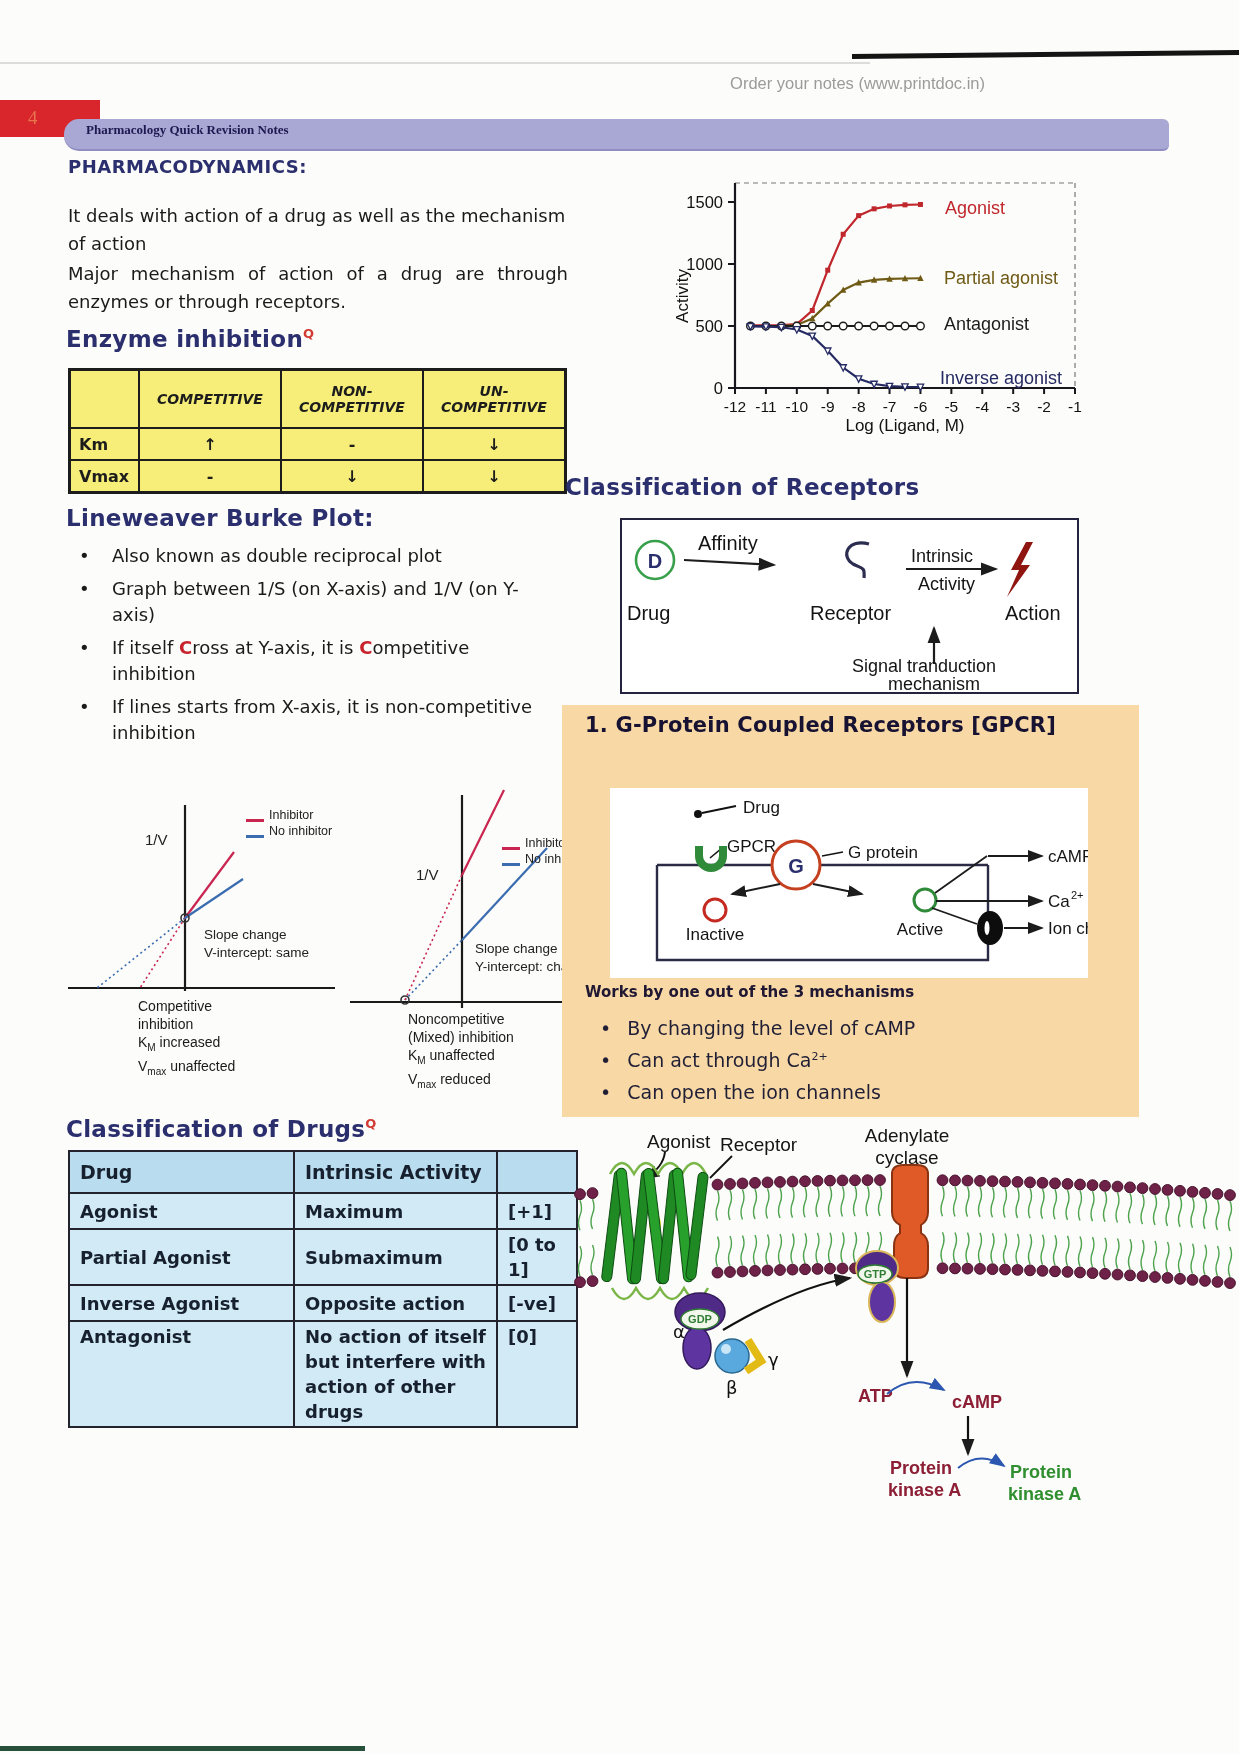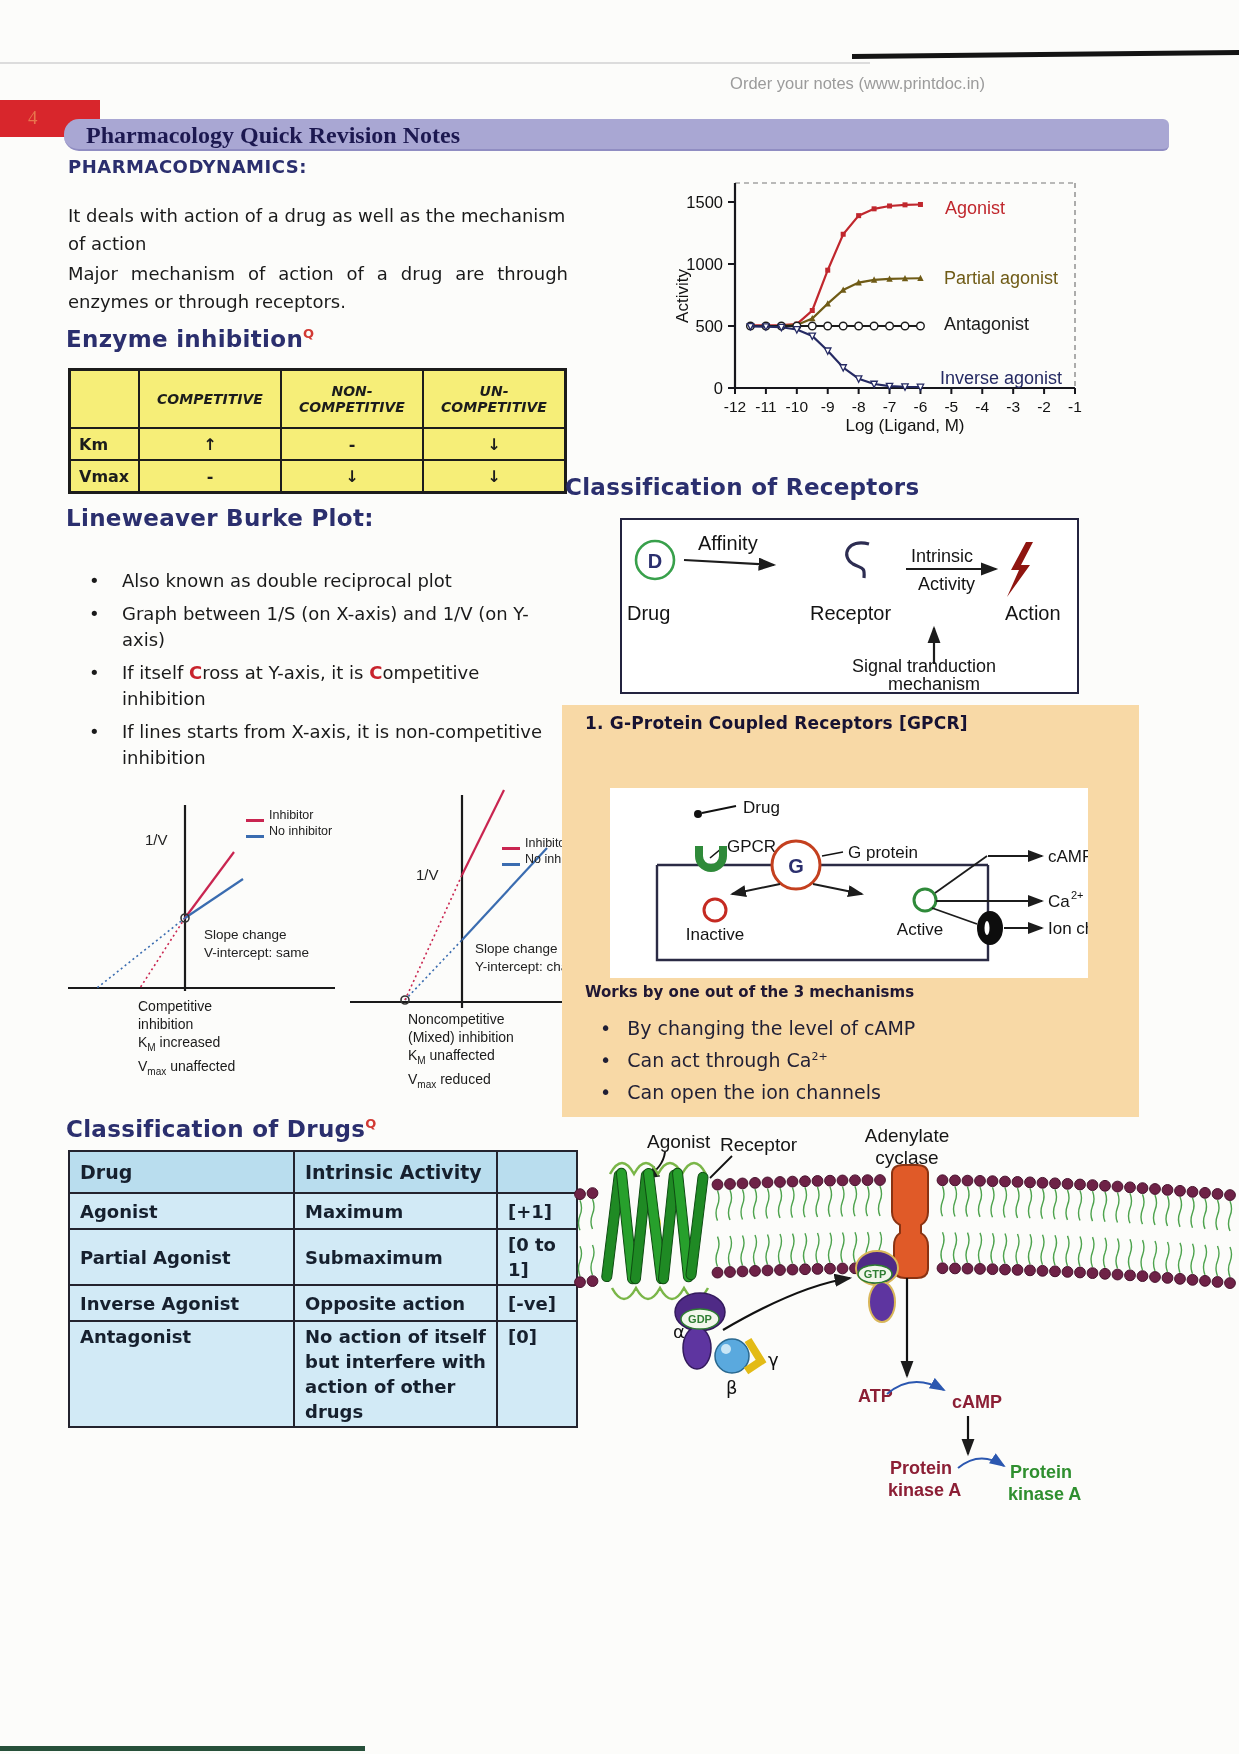--- a/index.html
+++ b/index.html
@@ -8,21 +8,21 @@
   .abs{position:absolute;}
   
   .top-rule{left:0;top:62px;width:870px;height:2px;background:#dcdcdc;}
   .top-dark{left:852px;top:52px;width:390px;height:5px;background:#141414;transform:rotate(-0.6deg);}
   .watermark{left:620px;top:74px;width:365px;text-align:right;font:16.5px "Liberation Sans",sans-serif;color:#9b9b9b;}
   .red-tab{left:0;top:100px;width:100px;height:37px;background:#d8262c;}
   .red-tab span{position:absolute;left:28px;top:7px;font:19px "Liberation Serif",serif;color:#e8764d;}
   .band{left:64px;top:119px;width:1105px;height:30px;background:#a9a7d3;border-radius:15px 6px 6px 15px;
         border-bottom:2px solid #908dc2;}
   .band span{position:absolute;left:22px;top:3px;font-family:"Liberation Serif",serif;font-weight:bold;
-        font-size:24px;color:#1c1850;}
+        font-size:13px;color:#1c1850;}
   
   .head1{font-size:18px;font-weight:bold;color:#2b2f6e;letter-spacing:.5px;}
   .head2{font-size:23px;font-weight:bold;color:#2b2f6e;letter-spacing:.3px;}
   sup.q{color:#d23a34;font-size:13px;font-weight:bold;}
   .para{font-size:18px;line-height:28px;color:#1a1a1a;}
   .just{text-align:justify;}
   .redc{color:#c8232c;font-weight:bold;}
   .bullets{width:475px;}
   .bullet{position:relative;padding-left:47px;font-size:18px;line-height:26px;margin-bottom:7px;color:#1a1a1a;}
   .bullet::before{content:"•";position:absolute;left:14px;top:0;}
@@ -57,21 +57,21 @@
   .ct-x{font:15.5px "Liberation Sans",sans-serif;fill:#111;}
   .ct-lab{font:17px "Liberation Sans",sans-serif;fill:#111;}
   .ct-series{font:18px "Liberation Sans",sans-serif;}
   
   .rx-box{left:620px;top:518px;width:455px;height:172px;border:2px solid #23233f;background:#fff;}
   .rx-t{font:20px "Liberation Sans",sans-serif;fill:#141414;}
   .rx-t19{font:18px "Liberation Sans",sans-serif;fill:#141414;}
   .rx-d{font:bold 20px "Liberation Sans",sans-serif;fill:#2b2f6e;}
   
   .gpcr-panel{left:562px;top:705px;width:577px;height:412px;background:#f8d9a6;}
-  .gpcr-title{font-size:17px;font-weight:bold;color:#171232;letter-spacing:.2px;}
+  .gpcr-title{font-size:21px;font-weight:bold;color:#171232;letter-spacing:.2px;}
   .gpcr-box{left:48px;top:83px;width:478px;height:190px;background:#fff;}
   .gp-t{font:17px "Liberation Sans",sans-serif;fill:#141414;}
   .gp-sup{font:11px "Liberation Sans",sans-serif;fill:#141414;}
   .gp-g{font:bold 20px "Liberation Sans",sans-serif;fill:#2b2f6e;}
   .gpcr-works{font-size:15px;font-weight:bold;color:#201733;}
   .gp-bullet{display:flex;gap:16px;font-size:19px;color:#201f35;}
   .gp-bullet sup{font-size:11px;}
   
   .mb-t{font:19px "Liberation Sans",sans-serif;fill:#141414;}
   .mb-gdp{font:bold 11px "Liberation Sans",sans-serif;fill:#2e7d32;}
@@ -125,21 +125,21 @@
       <td class="c0 lab">Vmax</td>
       <td>-</td>
       <td>↓</td>
       <td>↓</td>
     </tr>
   </tbody>
     </table>
 
   <div class="abs head2" style="left:66px;top:505px;">Lineweaver Burke Plot:</div>
 
-  <div class="abs bullets" style="left:75px;top:543px;margin-top:25px;">
+  <div class="abs bullets" style="left:65px;top:543px;">
     <div class="bullet">Also known as double reciprocal plot</div>
     <div class="bullet">Graph between 1/S (on X-axis) and 1/V (on Y-axis)</div>
     <div class="bullet"><span>If itself </span><span class="redc">C</span><span>ross at Y-axis, it is </span><span class="redc">C</span><span>ompetitive inhibition</span></div>
     <div class="bullet">If lines starts from X-axis, it is non-competitive inhibition</div>
   </div>
 
   <svg class="abs" style="left:55px;top:780px;" width="560" height="320" viewBox="0 0 560 320">
 
     <line x1="130" y1="25" x2="130" y2="211" class="axis"></line>
     <line x1="13" y1="208" x2="280" y2="208" class="axis"></line>

